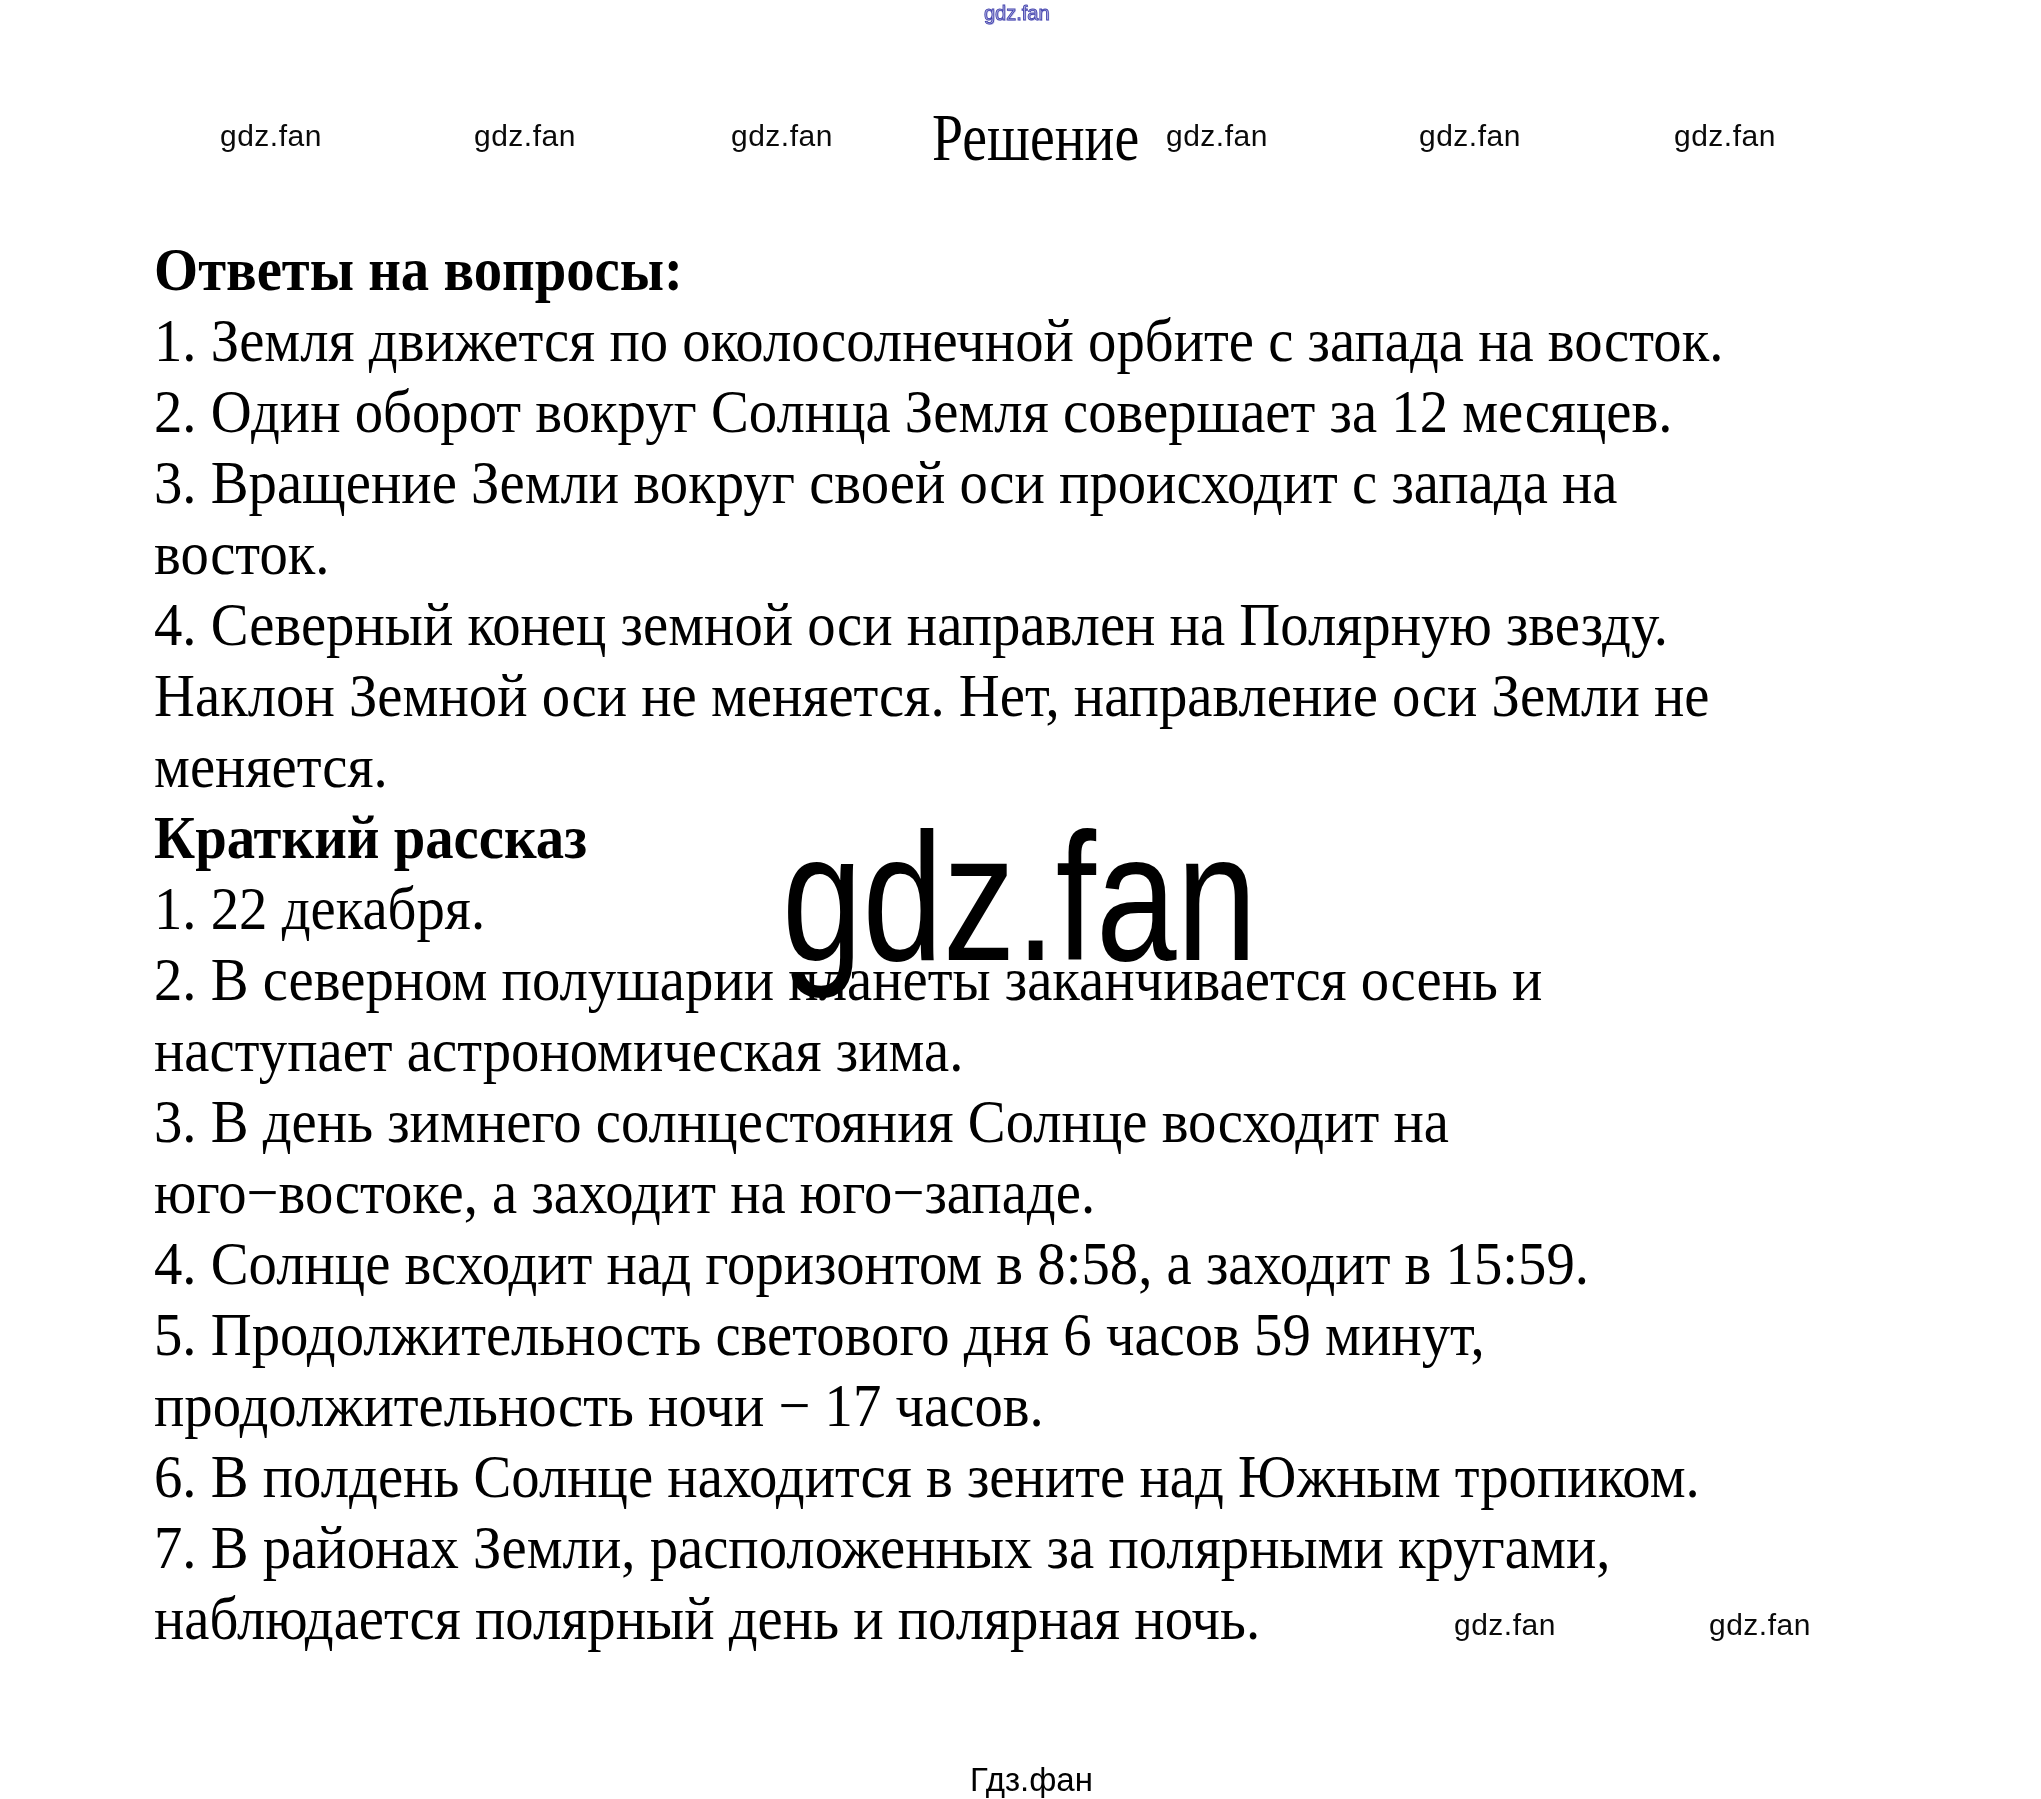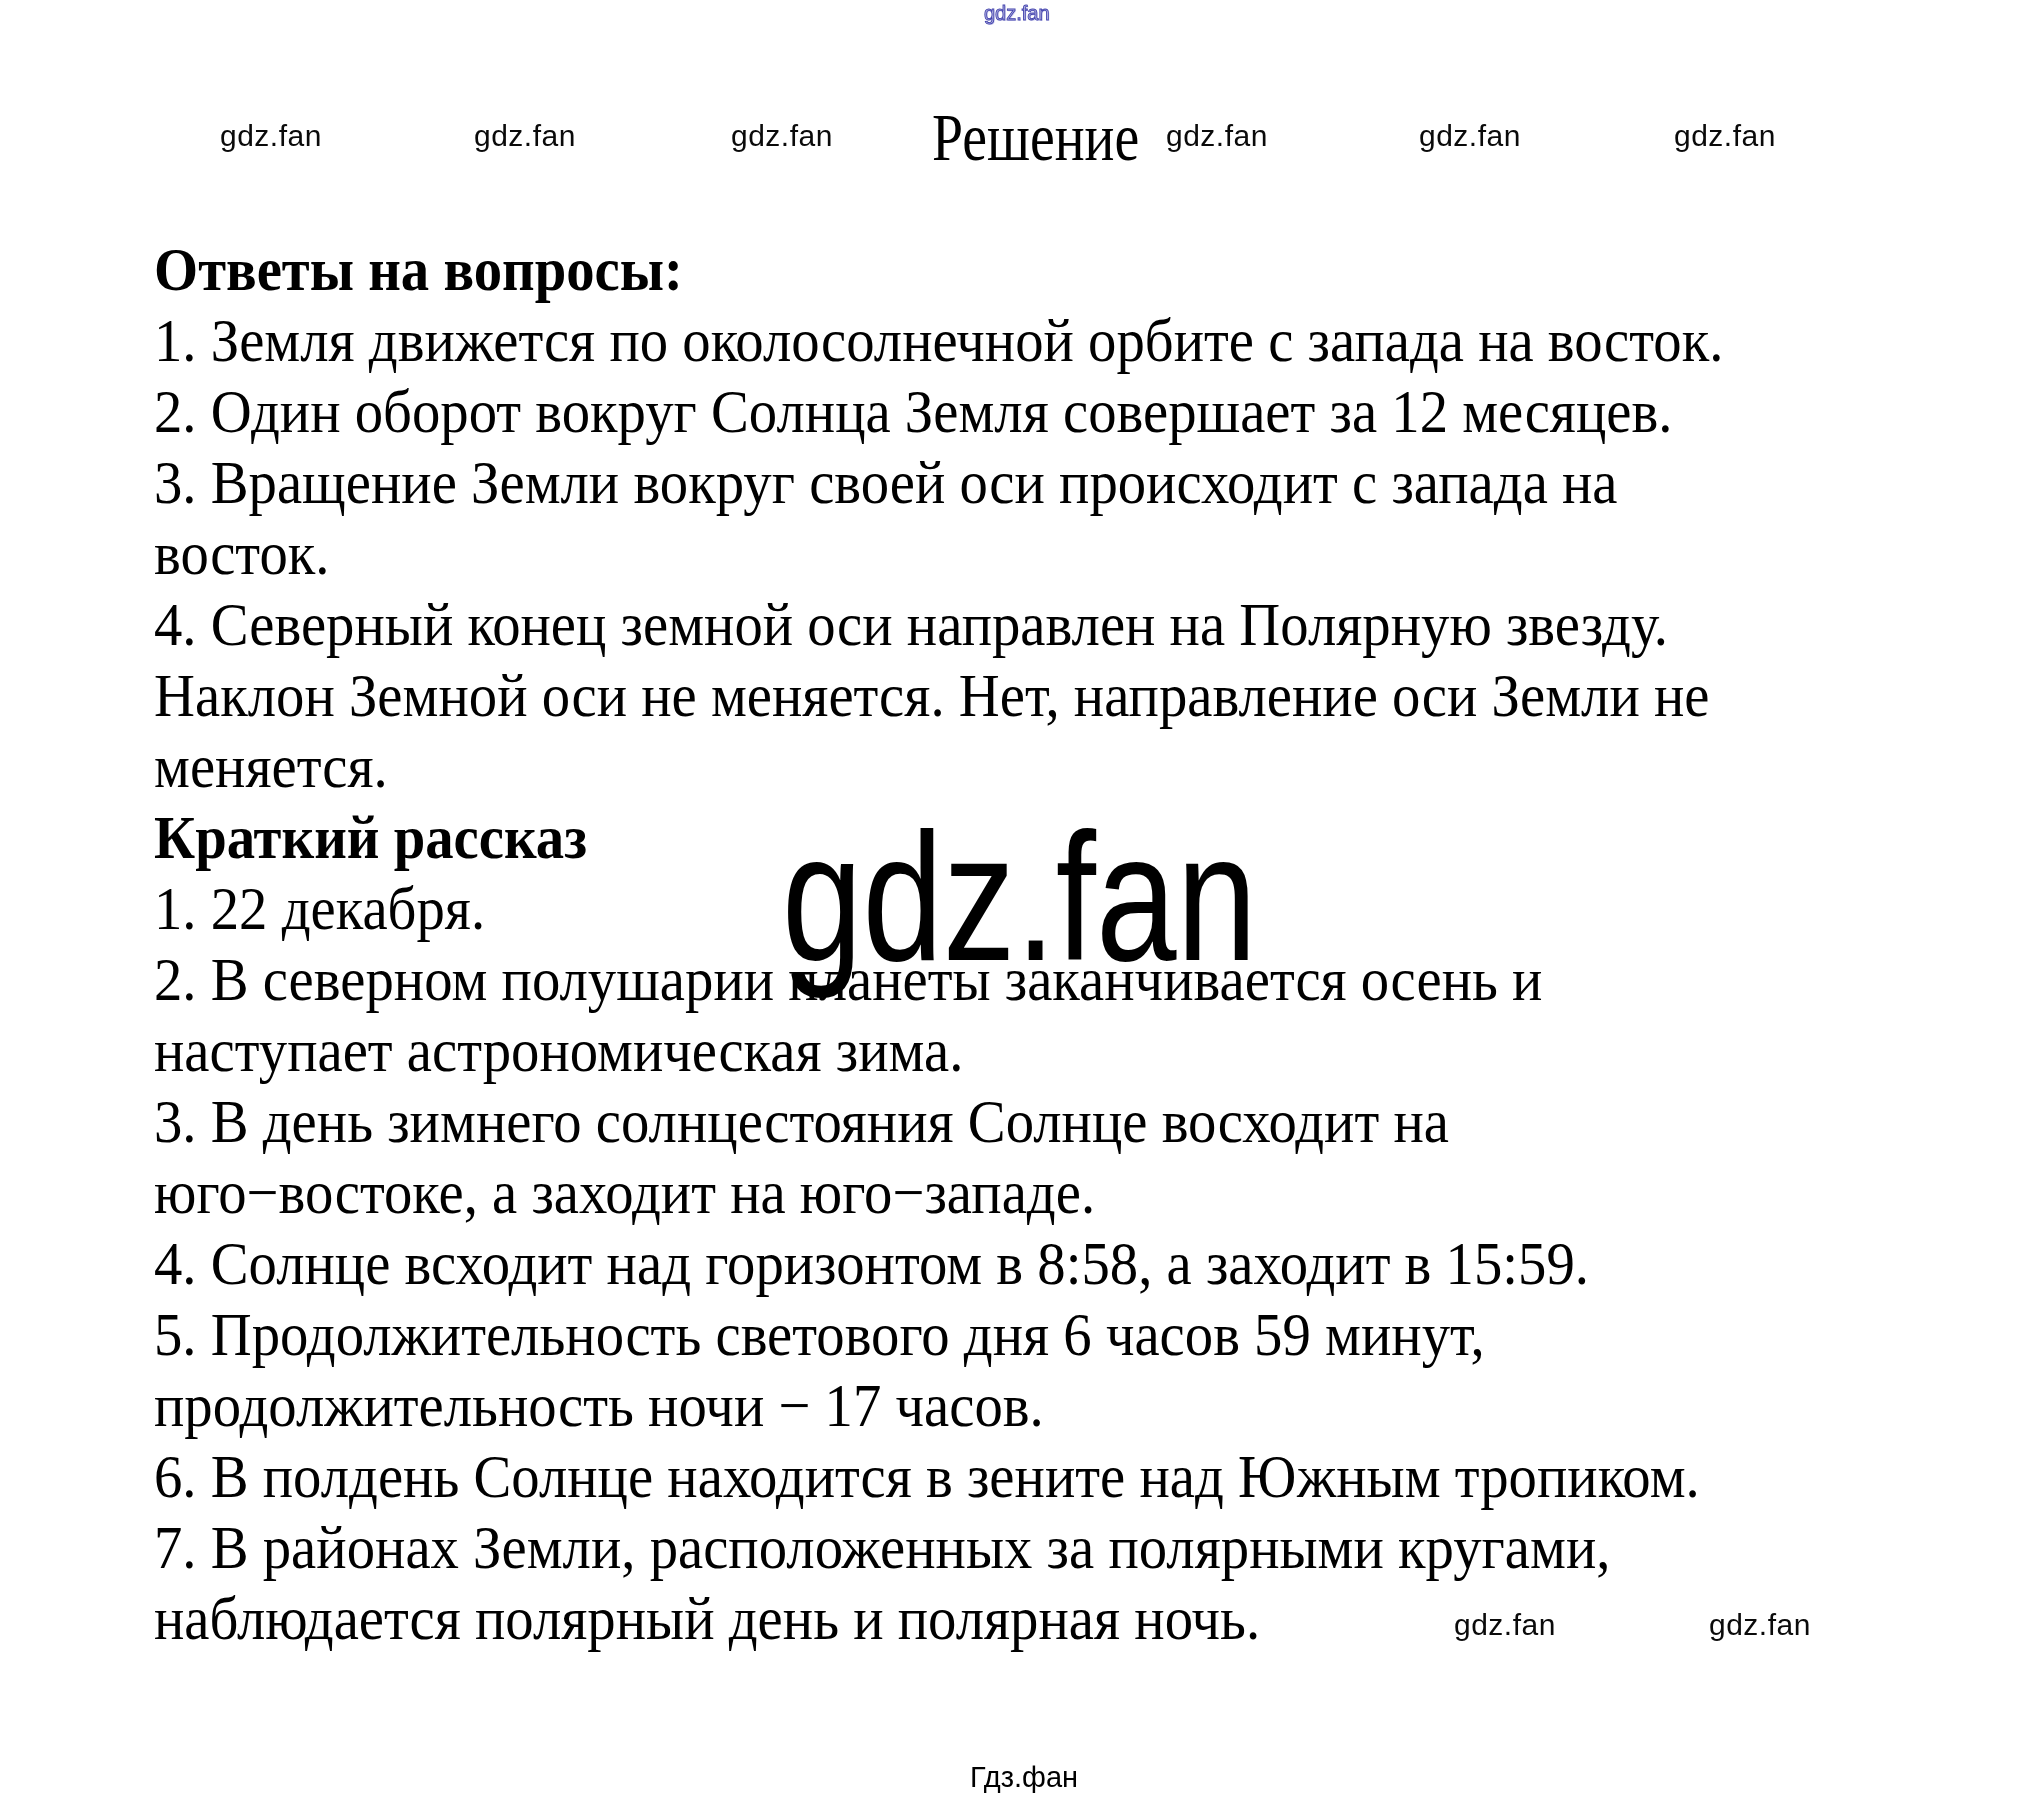--- a/index.html
+++ b/index.html
@@ -84,21 +84,21 @@
   }
   .line { height: 71px; white-space: nowrap; }
   .line.bold { font-weight: bold; }
 
   
   .site-footer {
     position: absolute;
     left: 970px;
     top: 1761px;
     font-family: "Liberation Sans", sans-serif;
-    font-size: 29px;
+    font-size: 33px;
     white-space: nowrap;
   }
 </style>
 </head>
 <body>
 
 <span class="wm-blue">gdz.fan</span>
 
 <span class="wm wm-top wm-t1">gdz.fan</span>
 <span class="wm wm-top wm-t2">gdz.fan</span>

